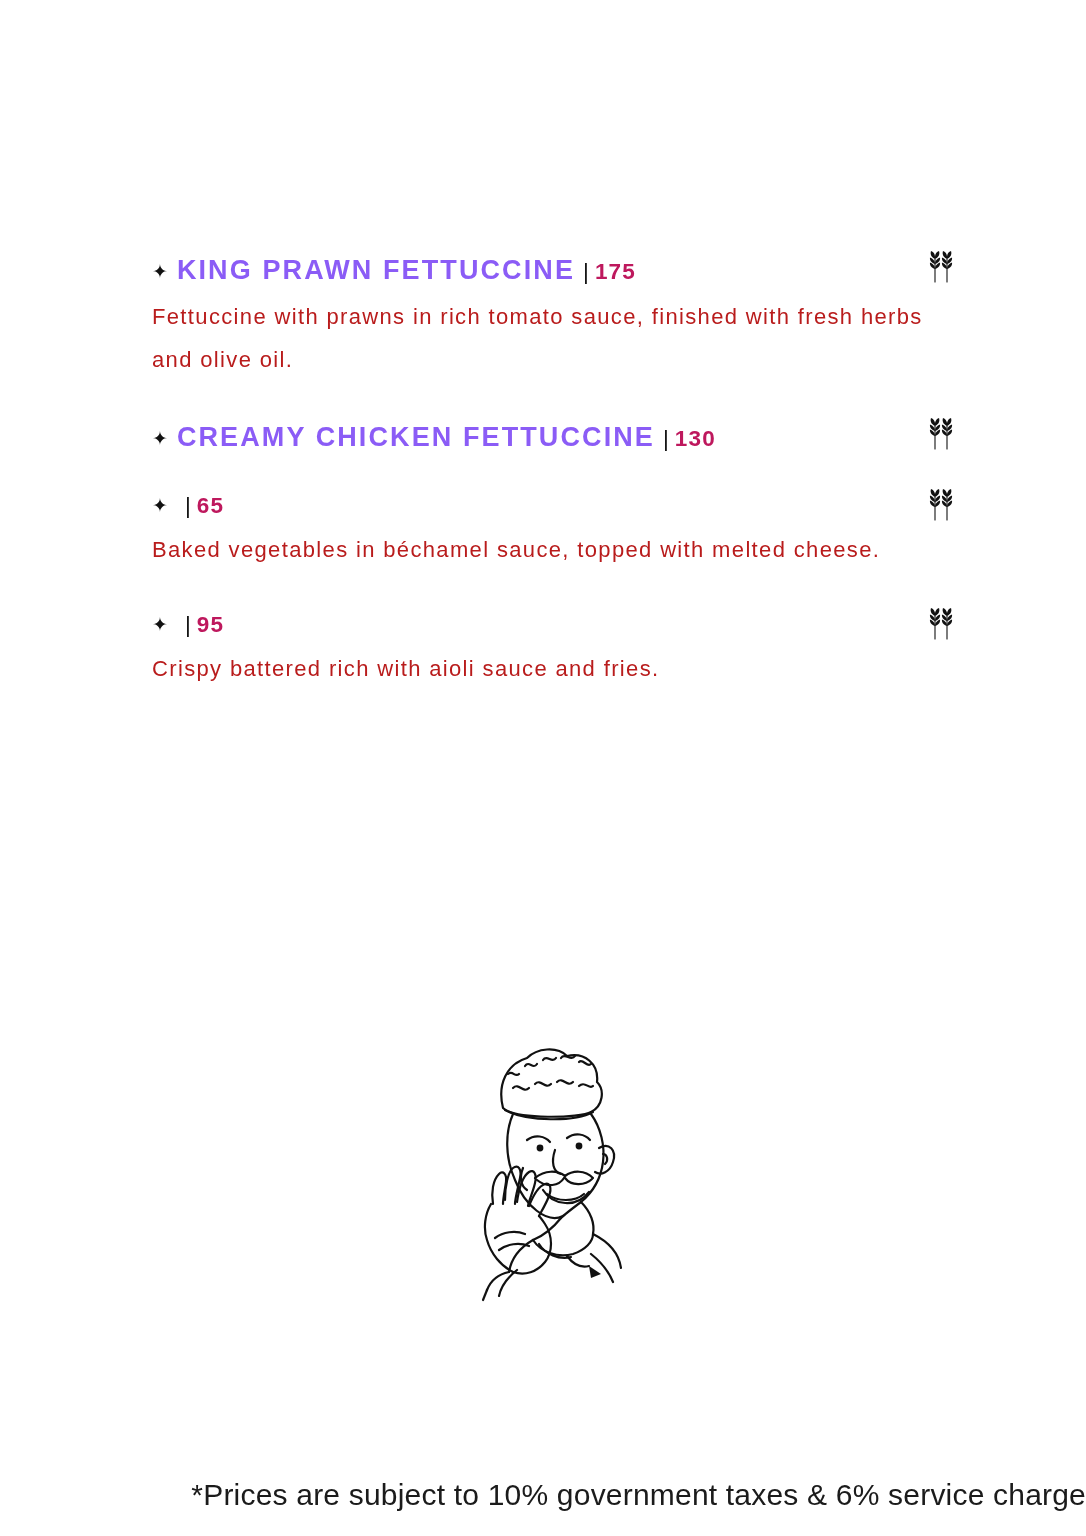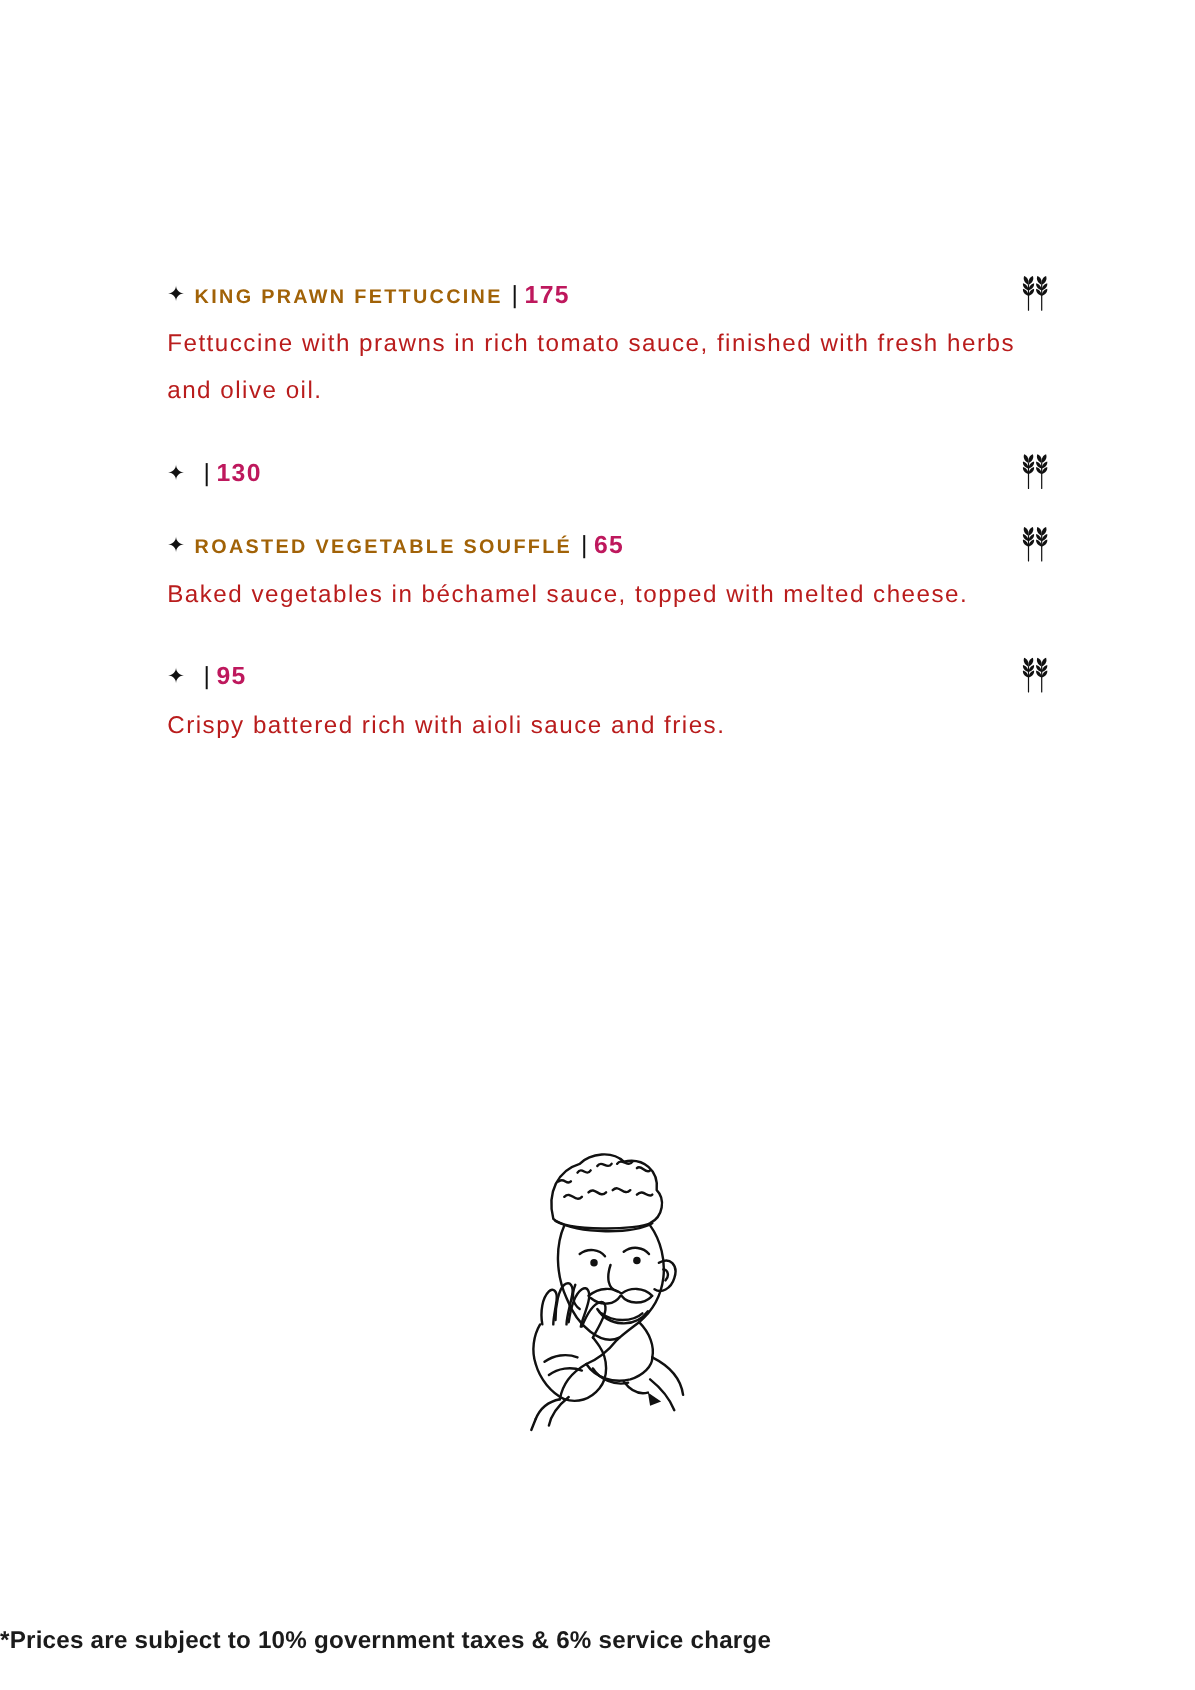--- a/index.html
+++ b/index.html
@@ -44,24 +44,24 @@
 
   .diamond-icon {
     font-size: 19px;
     line-height: 1;
     color: #111111;
     margin-right: 9px;
     transform: translateY(-1px);
   }
 
   .item-name {
-    font-size: 18px;
+    font-size: 27px;
     font-weight: bold;
     letter-spacing: 2.1px;
-    color: #a16207;
+    color: #8b5cf6;
     white-space: nowrap;
   }
 
   .item-sep {
     font-size: 22.5px;
     font-weight: 400;
     color: #111111;
     margin: 0 6px 0 8px;
     letter-spacing: 0;
   }
@@ -98,25 +98,24 @@
     width: 290px;
     height: 290px;
   }
   .chef svg { display: block; }
 
   .footnote {
     position: absolute;
     left: 0;
     right: 0;
     top: 1478px;
-    text-align: left;
-    font-size: 22px;
+    text-align: right;
+    font-size: 30px;
     letter-spacing: 0.2px;
     color: #1b1b1b;
-    font-weight: bold;
   }
 </style>
 </head>
 <body>
 
 <div class="page">
 
   <div class="menu-list">
 
     <div class="menu-item">
@@ -143,20 +142,21 @@
             <path d="M23 22 C27 20.5 28.5 18 28 15.5 C25 16.5 23 19 23 22 Z" fill="#111111" stroke="none"></path>
           </svg>
         </span>
       </div>
       <div class="item-desc">Fettuccine with prawns in rich tomato sauce, finished with fresh herbs and olive oil.</div>
     </div>
 
     <div class="menu-item">
       <div class="item-head">
         <span class="diamond-icon">✦</span>
+        <span class="item-name">CREAMY CHICKEN FETTUCCINE</span>
         <span class="item-sep">|</span>
         <span class="item-price">130</span>
         <span class="wheat-icon">
           <svg viewBox="0 0 34 36" width="34" height="36" fill="none" stroke="#111111" stroke-width="1.1" stroke-linecap="round">
             <path d="M11 35 L11 12"></path>
             <path d="M11 12 C7 10 6 7 7 4 C10 5 11.5 8 11 12 Z" fill="#111111" stroke="none"></path>
             <path d="M11 17 C7 15.5 5.5 13 6 10.5 C9 11.5 11 14 11 17 Z" fill="#111111" stroke="none"></path>
             <path d="M11 22 C7 20.5 5.5 18 6 15.5 C9 16.5 11 19 11 22 Z" fill="#111111" stroke="none"></path>
             <path d="M11 12 C15 10 16 7 15 4 C12 5 10.5 8 11 12 Z" fill="#111111" stroke="none"></path>
             <path d="M11 17 C15 15.5 16.5 13 16 10.5 C13 11.5 11 14 11 17 Z" fill="#111111" stroke="none"></path>
@@ -169,21 +169,20 @@
             <path d="M23 17 C27 15.5 28.5 13 28 10.5 C25 11.5 23 14 23 17 Z" fill="#111111" stroke="none"></path>
             <path d="M23 22 C27 20.5 28.5 18 28 15.5 C25 16.5 23 19 23 22 Z" fill="#111111" stroke="none"></path>
           </svg>
         </span>
       </div>
     </div>
 
     <div class="menu-item">
       <div class="item-head">
         <span class="diamond-icon">✦</span>
-        <span class="item-name">ROASTED VEGETABLE SOUFFLÉ</span>
         <span class="item-sep">|</span>
         <span class="item-price">65</span>
         <span class="wheat-icon">
           <svg viewBox="0 0 34 36" width="34" height="36" fill="none" stroke="#111111" stroke-width="1.1" stroke-linecap="round">
             <path d="M11 35 L11 12"></path>
             <path d="M11 12 C7 10 6 7 7 4 C10 5 11.5 8 11 12 Z" fill="#111111" stroke="none"></path>
             <path d="M11 17 C7 15.5 5.5 13 6 10.5 C9 11.5 11 14 11 17 Z" fill="#111111" stroke="none"></path>
             <path d="M11 22 C7 20.5 5.5 18 6 15.5 C9 16.5 11 19 11 22 Z" fill="#111111" stroke="none"></path>
             <path d="M11 12 C15 10 16 7 15 4 C12 5 10.5 8 11 12 Z" fill="#111111" stroke="none"></path>
             <path d="M11 17 C15 15.5 16.5 13 16 10.5 C13 11.5 11 14 11 17 Z" fill="#111111" stroke="none"></path>

